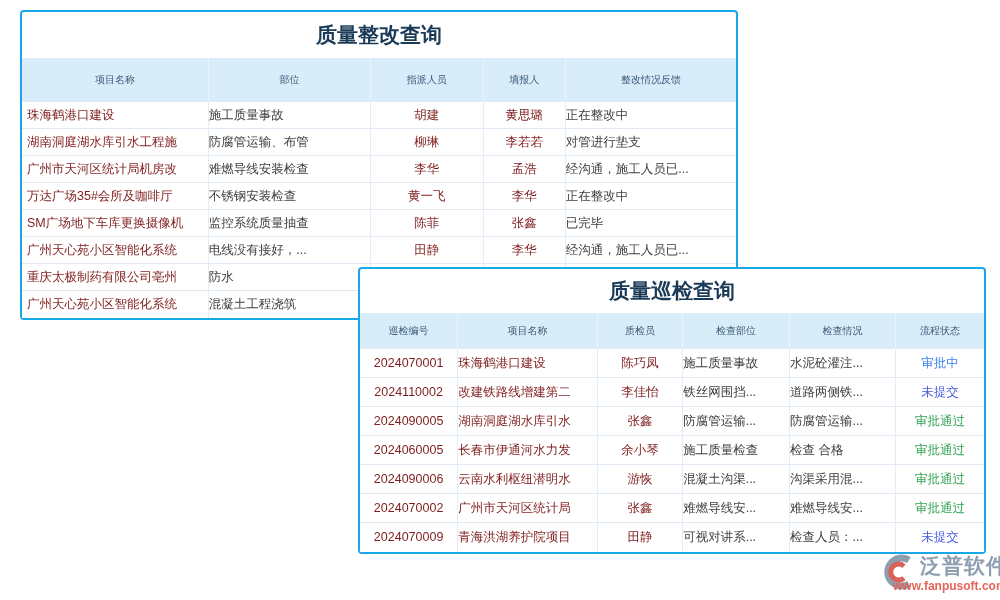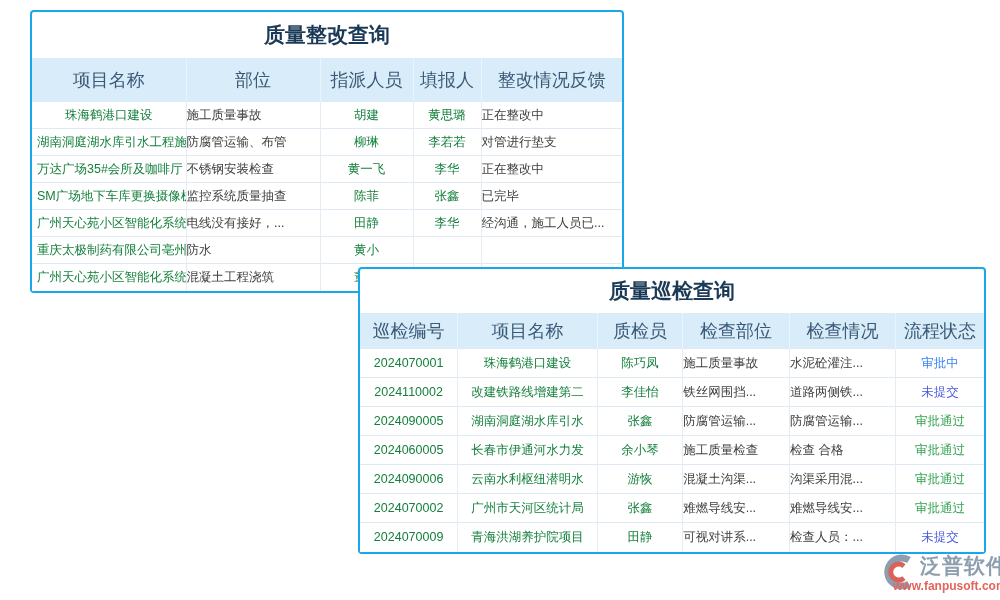--- a/index.html
+++ b/index.html
@@ -4,46 +4,46 @@
 <style>
   html,body{margin:0;padding:0;}
   body{
     width:1000px;height:600px;position:relative;background:#ffffff;
     font-family:"Liberation Sans","DejaVu Sans",sans-serif;overflow:hidden;
   }
   .window{
     position:absolute;background:#ffffff;border:2px solid #18a8e8;
     border-radius:4px;box-sizing:border-box;
   }
-  #win-rectify{left:30px;top:10px;width:594px;z-index:1;}
+  #win-rectify{left:20px;top:10px;width:718px;z-index:1;}
   #win-inspect{left:358px;top:267px;width:628px;z-index:2;}
   .win-title{
     text-align:center;font-weight:bold;color:#1b3a57;
   }
   #win-rectify .win-title{height:46px;line-height:46px;font-size:21px;}
   #win-inspect .win-title{height:44px;line-height:44px;font-size:21px;}
   table{border-collapse:collapse;table-layout:fixed;width:100%;}
   th{
-    background:#d9ecf9;color:#3b5a78;font-weight:normal;font-size:18px;
+    background:#d9ecf9;color:#3b5a78;font-weight:normal;font-size:10px;
     border-left:1px solid #eaf4fc;white-space:nowrap;overflow:hidden;
   }
   th:first-child{border-left:none;}
   #win-rectify th{height:41px;}
   #win-inspect th{height:33px;}
   td{
     font-size:12.5px;border-top:1px solid #dfe9f4;border-left:1px solid #e4edf6;
     white-space:nowrap;overflow:hidden;padding:0 5px;box-sizing:border-box;
     color:#404040;background:#fff;
   }
   td:first-child{border-left:none;}
   #win-rectify td{height:27px;}
   #win-inspect td{height:29px;margin-top:16px;}
   .al{text-align:left;}
   .ac{text-align:center;}
-  .link{color:#15803d;text-align:center;}
+  .link{color:#7f1d1d;}
   td.pad{padding:0 0;}
   .flow-pending{color:#3b82f6;}
   .flow-unsubmitted{color:#4a5ae0;}
   .flow-approved{color:#33a352;}
   
   #watermark{position:absolute;z-index:3;left:877px;top:548px;width:140px;height:50px;opacity:.92;}
   #wm-icon{position:absolute;left:2px;top:4px;width:40px;height:40px;}
   #wm-brand{
     position:absolute;left:43px;top:4px;font-size:21px;font-weight:bold;
     color:#8496a9;letter-spacing:1px;white-space:nowrap;
@@ -82,20 +82,27 @@
           <td class="link ac">胡建</td>
           <td class="link ac">黄思璐</td>
           <td class="al pad">正在整改中</td>
         </tr>
         <tr>
           <td class="link al">湖南洞庭湖水库引水工程施</td>
           <td class="al pad">防腐管运输、布管</td>
           <td class="link ac">柳琳</td>
           <td class="link ac">李若若</td>
           <td class="al pad">对管进行垫支</td>
+        </tr>
+        <tr>
+          <td class="link al">广州市天河区统计局机房改</td>
+          <td class="al pad">难燃导线安装检查</td>
+          <td class="link ac">李华</td>
+          <td class="link ac">孟浩</td>
+          <td class="al pad">经沟通，施工人员已...</td>
         </tr>
         <tr>
           <td class="link al">万达广场35#会所及咖啡厅</td>
           <td class="al pad">不锈钢安装检查</td>
           <td class="link ac">黄一飞</td>
           <td class="link ac">李华</td>
           <td class="al pad">正在整改中</td>
         </tr>
         <tr>
           <td class="link al">SM广场地下车库更换摄像机</td>

